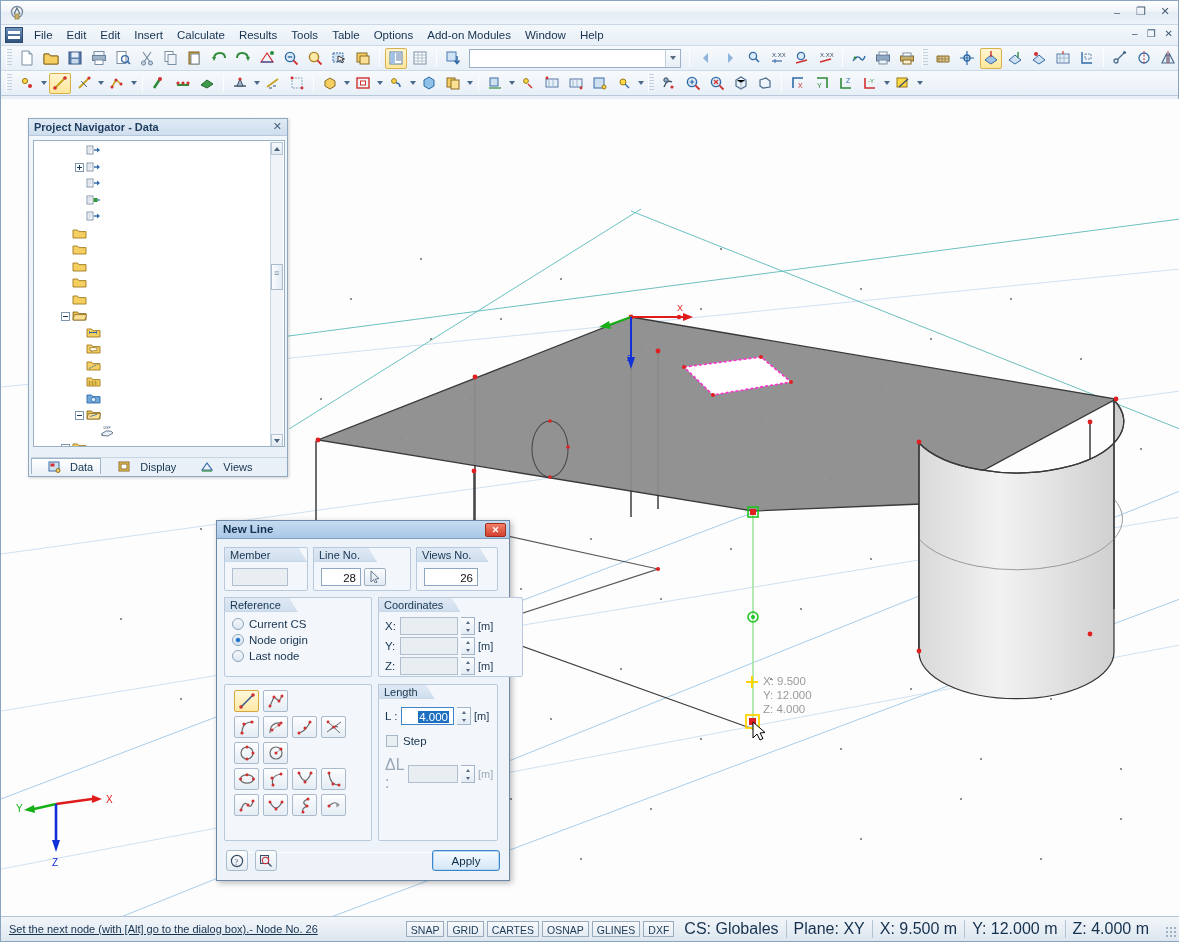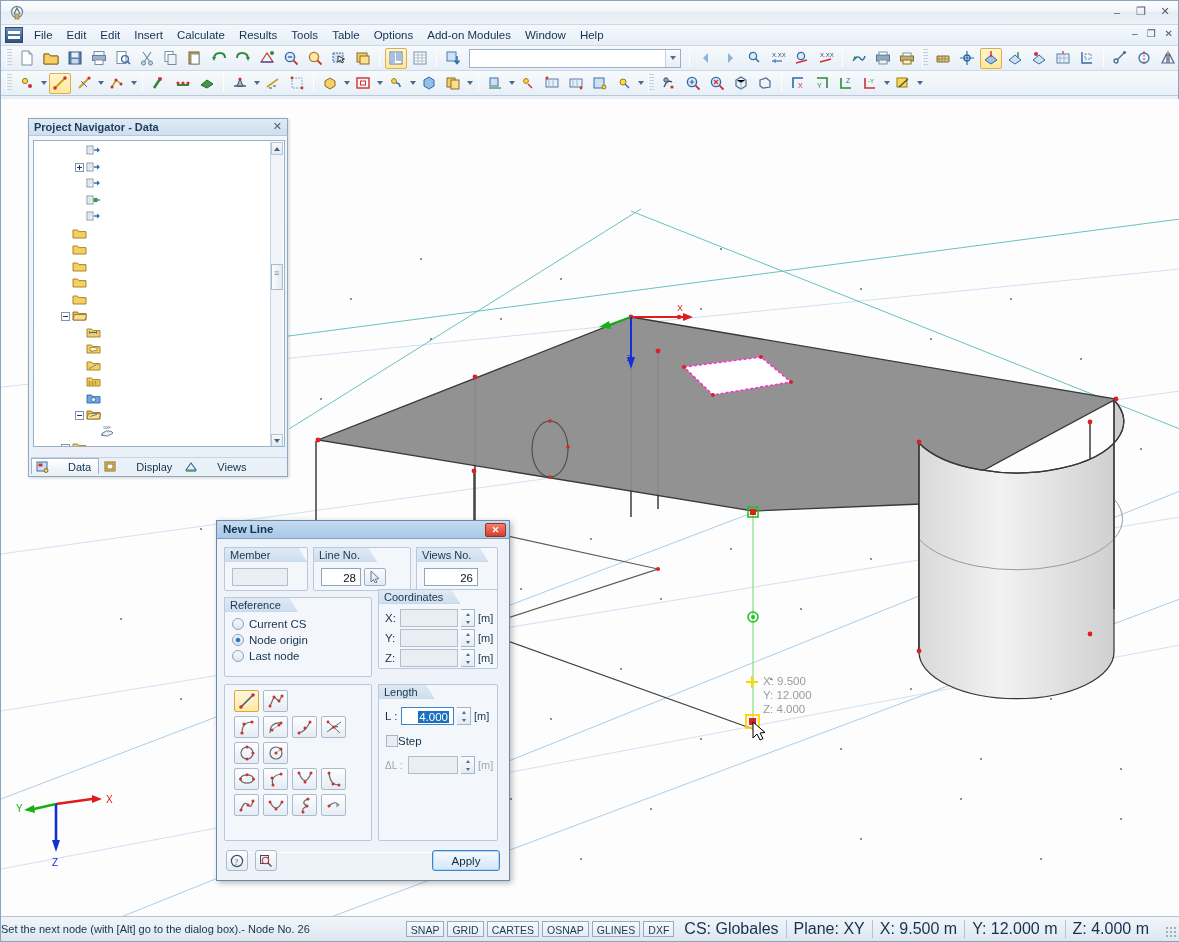--- a/index.html
+++ b/index.html
@@ -233,23 +233,23 @@
     font-size: 9px; color: #7b8fa3;
   }
   .nav-tabs {
     position: absolute; left: 2px; bottom: 2px;
     width: 256px; height: 17px;
     display: flex; align-items: flex-end;
     border-top: 1px solid #c6d4e2;
   }
   .nav-tab {
     height: 16px;
-    padding: 1px 7px 0 4px;
+    padding: 1px 7px 0 16px;
     font-size: 11px; color: #13334f;
-    display: flex; align-items: center; gap: 19px;
+    display: flex; align-items: center; gap: 9px;
     border: 1px solid transparent;
   }
   .nav-tab.sel {
     background: linear-gradient(#ffffff,#eaf1f8);
     border: 1px solid #9fb4c9; border-bottom: none;
   }
 
   
   .dialog {
     position: absolute;
@@ -381,21 +381,21 @@
   
   .statusbar {
     position: absolute;
     left: 0; bottom: 0;
     width: 1179px; height: 25px;
     background: linear-gradient(#f2f6fa, #dde6ef);
     border-top: 1px solid #b3c3d4;
     display: flex; align-items: center;
     font-size: 11px; color: #16324f;
   }
-  .sb-msg { flex: 1 1 auto; white-space: nowrap; }
+  .sb-msg { padding-left: 8px; flex: 1 1 auto; white-space: nowrap; text-decoration: underline; }
   .sb-cell {
     border: 1px solid #9aabbd;
     background: linear-gradient(#f8fafc,#e4ebf3);
     padding: 1px 4px 0 4px;
     height: 16px;
     margin-right: 3px;
     display: flex; align-items: center;
     font-size: 10.5px; color: #1b3a58;
   }
   .sb-info {
@@ -1394,21 +1394,21 @@
             <span class="rdot on"></span>
             <span>Node origin</span>
           </div>
           <div class="radio">
             <span class="rdot"></span>
             <span>Last node</span>
           </div>
         </div>
       </div>
 
-      <div class="grp" style="left:161px;top:50px;width:120px;height:80px;">
+      <div class="grp" style="left:161px;top:58px;width:145px;height:80px;">
         <div class="grp-head">Coordinates</div>
         <div style="position:absolute;left:6px;top:19px;">
           <div style="display:flex;align-items:center;gap:3px;margin-bottom:2px;">
             <span class="lbl" style="width:12px;">X:</span>
             <span class="field disabled" style="width:58px;"></span>
             <span class="spin">
                 <div class="up"></div>
                 <div class="dn"></div>
               </span>
             <span class="unit">[m]</span>
@@ -1583,26 +1583,26 @@
           <span class="lbl" style="width:13px;">L :</span>
           <span class="field" style="width:53px;background:#fff;border-color:#3c85c8;">
             <span style="background:#1d6fc0;color:#fff;padding:0 1px;">4.000</span>
           </span>
           <span class="spin">
               <div class="up"></div>
               <div class="dn"></div>
             </span>
           <span class="unit">[m]</span>
         </div>
-        <div style="position:absolute;left:7px;top:50px;display:flex;align-items:center;">
+        <div style="position:absolute;left:7px;top:50px;display:flex;align-items:center;gap:5px;">
           <span class="cbox"></span>
           <span class="lbl">Step</span>
         </div>
         <div style="position:absolute;left:6px;top:71px;display:flex;align-items:center;gap:3px;">
-          <span class="lbl" style="width:20px;color:#9aa9b8;font-size:10px;">ΔL :</span>
+          <span class="lbl" style="width:20px;color:#9aa9b8;font-size:16px;">ΔL :</span>
           <span class="field disabled" style="width:50px;"></span>
           <span class="spin">
               <div class="up"></div>
               <div class="dn"></div>
             </span>
           <span class="unit" style="color:#9aa9b8;">[m]</span>
         </div>
       </div>
 
       <div class="dlg-sep" style="top:313px;"></div>

